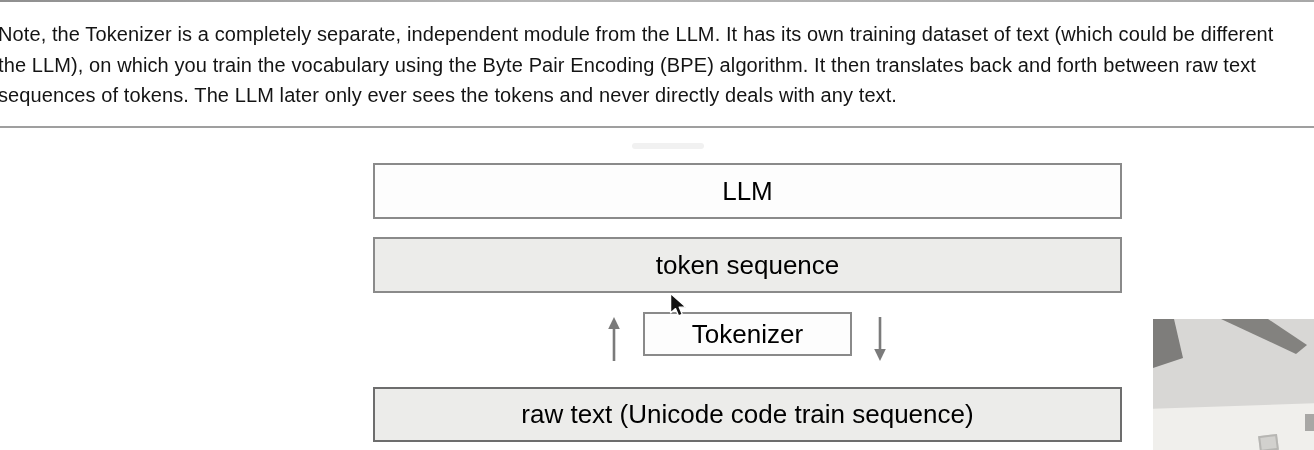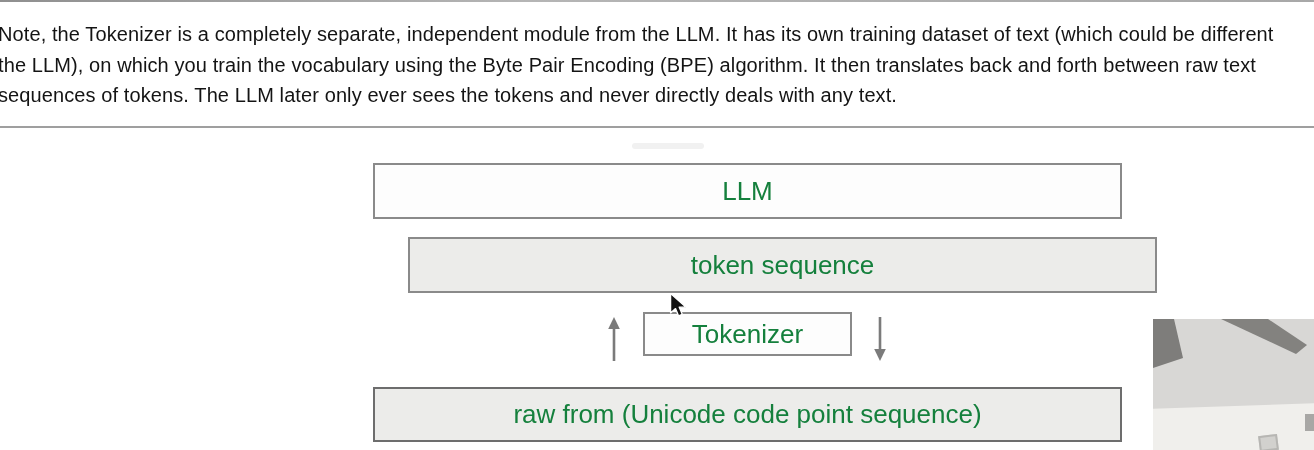--- a/index.html
+++ b/index.html
@@ -14,25 +14,25 @@
     background:linear-gradient(to right,#8f8f8f,#b5b5b5 40%,#a8a8a8);}
   .divider{left:0;top:126px;width:1314px;height:2px;background:#9f9f9f;}
 
   
   .note{left:-2px;top:19px;color:#141414;font-size:20px;line-height:30.5px;
     letter-spacing:0.1px;}
   .note-line{white-space:nowrap;}
 
   
   .dbox{display:flex;align-items:center;justify-content:center;
-    color:#15803d;font-size:26px;box-sizing:border-box;}
+    color:#000000;font-size:26px;box-sizing:border-box;}
   .box-llm{left:373px;top:163px;width:749px;height:56px;
     background:#fdfdfd;border:2px solid #8a8a8a;}
   .box-token{left:373px;top:237px;width:749px;height:56px;
-    background:#ececea;border:2px solid #8a8a8a;margin-left:35px;}
+    background:#ececea;border:2px solid #8a8a8a;}
   .box-tokenizer{left:643px;top:312px;width:209px;height:44px;
     background:#fdfdfd;border:2px solid #8a8a8a;}
   .box-raw{left:373px;top:387px;width:749px;height:55px;
     background:#ececea;border:2px solid #6d6d6d;}
 
   .smudge{left:632px;top:143px;width:72px;height:6px;background:#f1f1f1;
     border-radius:3px;}
 
   .arrow-svg{overflow:visible;}
   .arrow-up{left:606px;top:315px;}
@@ -78,21 +78,21 @@
 
 <div class="abs dbox box-token">
   <span>token sequence</span>
 </div>
 
 <div class="abs dbox box-tokenizer">
   <span>Tokenizer</span>
 </div>
 
 <div class="abs dbox box-raw">
-  <span>raw from (Unicode code point sequence)</span>
+  <span>raw text (Unicode code train sequence)</span>
 </div>
 
 <svg class="abs arrow-svg arrow-up" width="16" height="48" viewBox="0 0 16 48">
   <line x1="8" y1="46" x2="8" y2="10" stroke="#7b7b7b" stroke-width="2.6"></line>
   <polygon points="8,2 2.2,14 13.8,14" fill="#7b7b7b"></polygon>
 </svg>
 
 <svg class="abs arrow-svg arrow-down" width="16" height="48" viewBox="0 0 16 48">
   <line x1="8" y1="2" x2="8" y2="38" stroke="#7b7b7b" stroke-width="2.6"></line>
   <polygon points="8,46 2.2,34 13.8,34" fill="#7b7b7b"></polygon>

